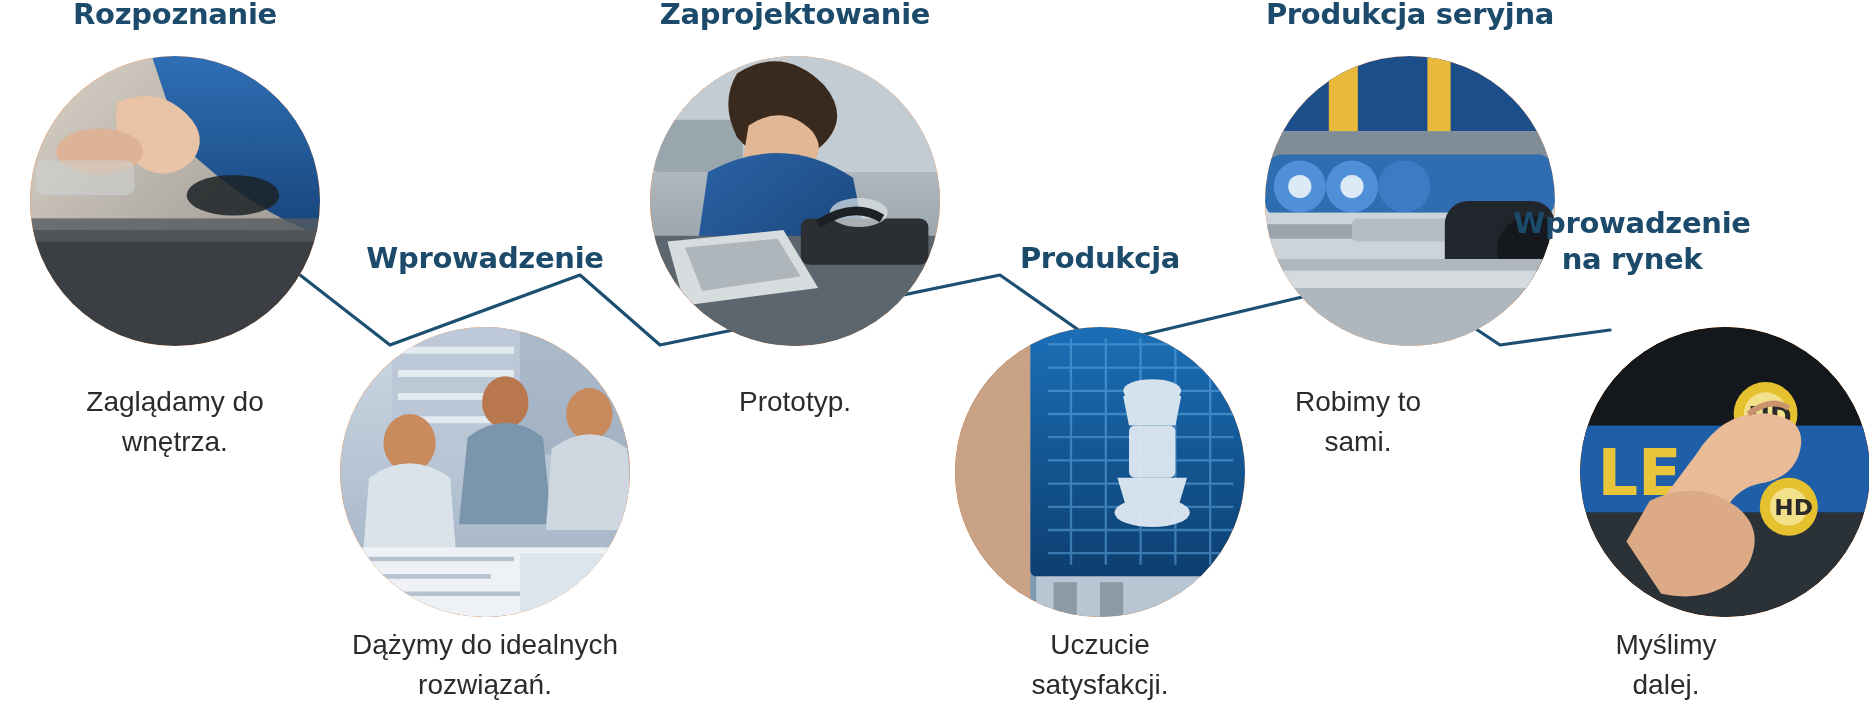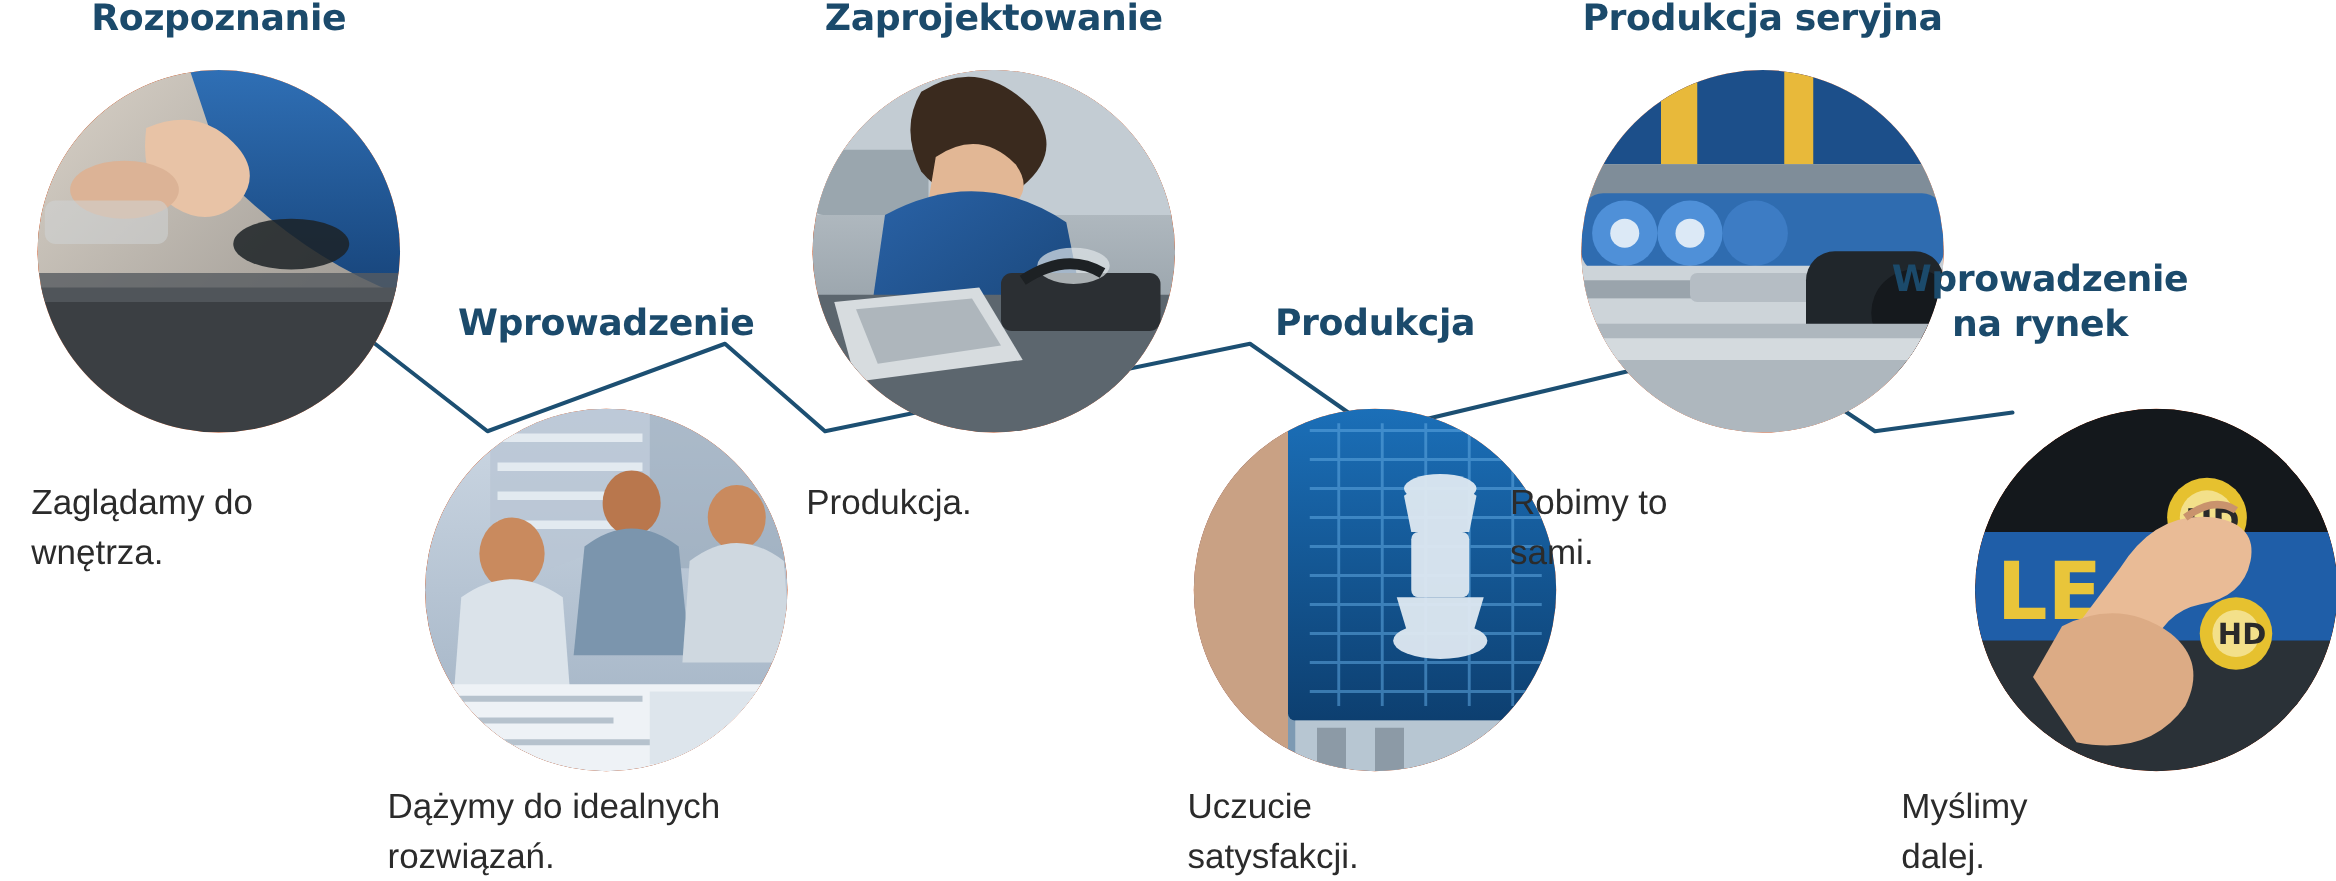--- a/index.html
+++ b/index.html
@@ -14,21 +14,21 @@
 
   
   #connectors{position:absolute;left:0;top:0;width:1869px;height:705px;z-index:1;}
 
   
   .node{position:absolute;z-index:2;}
   .photo{
     position:absolute;
     border-radius:50%;
     overflow:hidden;
-    background:#c2410c;
+    background:#f97316;
     box-shadow:0 0 0 0 rgba(0,0,0,0);
     text-decoration:underline;
   }
   .photo .ph-inner{position:absolute;inset:0;border-radius:50%;overflow:hidden;}
   .photo svg{display:block;width:100%;height:100%;}
 
   
   .heading{
     position:absolute;
     color:#1b4a6b;
@@ -43,21 +43,21 @@
   }
 
   
   .caption{
     position:absolute;
     color:#2b2b2b;
     font-family:"Liberation Sans", sans-serif;
     font-weight:400;
     font-size:28px;
     line-height:40px;
-    text-align:left;
+    text-align:center;
     white-space:pre-line;
     z-index:4;
   }
 </style>
 </head>
 <body>
 
 <div id="stage">
 
   <svg id="connectors" viewBox="0 0 1869 705" preserveAspectRatio="none">
@@ -148,21 +148,21 @@
           <rect x="0" y="62" width="100" height="38" fill="#5c666e"></rect>
           <path d="M6 64 L46 60 L58 80 L12 86 Z" fill="#d7dcdf"></path>
           <path d="M12 66 L44 63 L52 76 L18 81 Z" fill="#aeb6bc"></path>
           <rect x="52" y="56" width="44" height="16" rx="3" fill="#2b2f33"></rect>
           <ellipse cx="72" cy="54" rx="10" ry="5" fill="#e0e5e8" opacity="0.7"></ellipse>
           <path d="M58 58 q12 -8 22 -2" stroke="#1d2124" stroke-width="3" fill="none"></path>
         </svg>
       </div>
     </div>
     <div class="heading" style="left:645px;top:-4px;width:300px;">Zaprojektowanie</div>
-    <div class="caption" style="left:645px;top:382px;width:300px;">Produkcja.</div>
+    <div class="caption" style="left:645px;top:382px;width:300px;">Prototyp.</div>
   </div>
 
   <div class="node">
     <div class="photo" style="left:955px;top:327px;width:290px;height:290px;">
       <div class="ph-inner">
         <svg viewBox="0 0 100 100" preserveAspectRatio="xMidYMid slice" aria-hidden="true">
           <defs>
             <linearGradient id="g4a" x1="0" y1="0" x2="0" y2="1">
               <stop offset="0%" stop-color="#9fb4c6"></stop>
                 <stop offset="100%" stop-color="#5e7governed"></stop>

